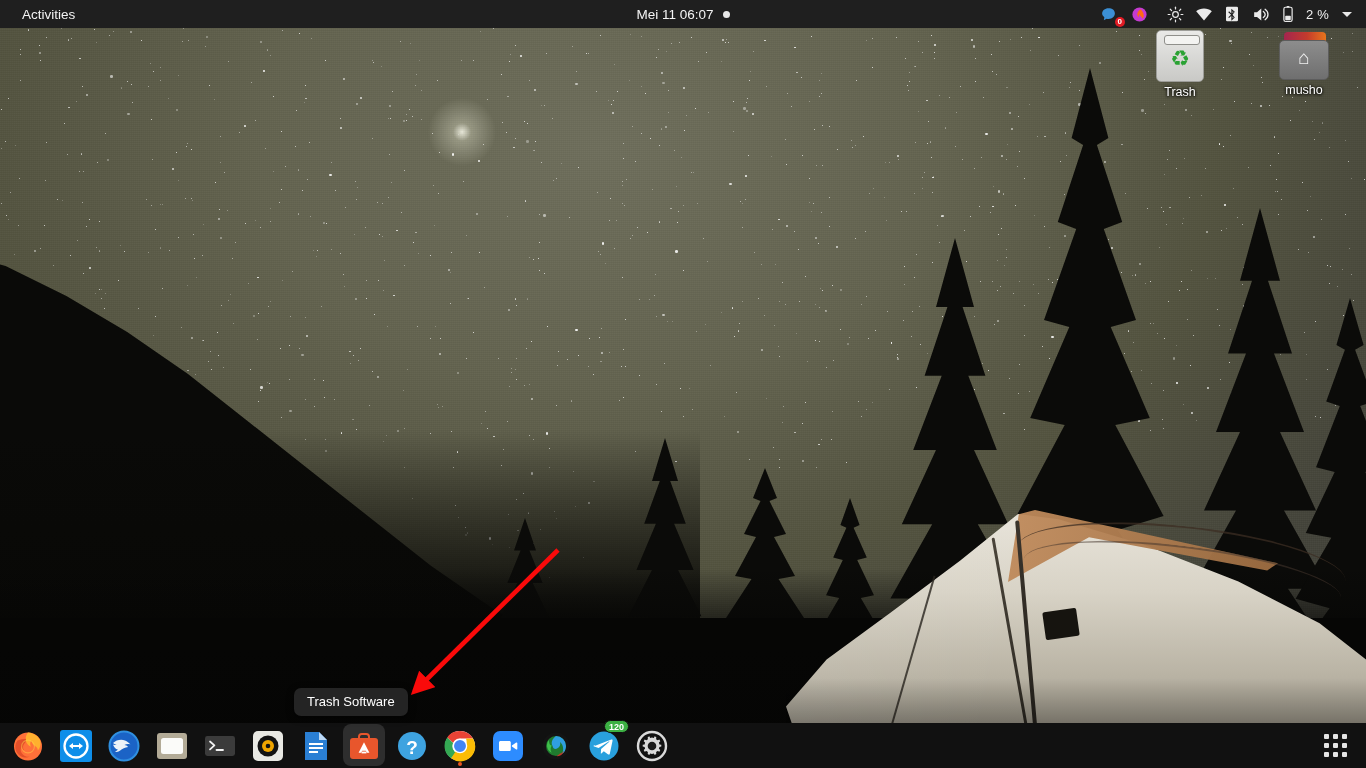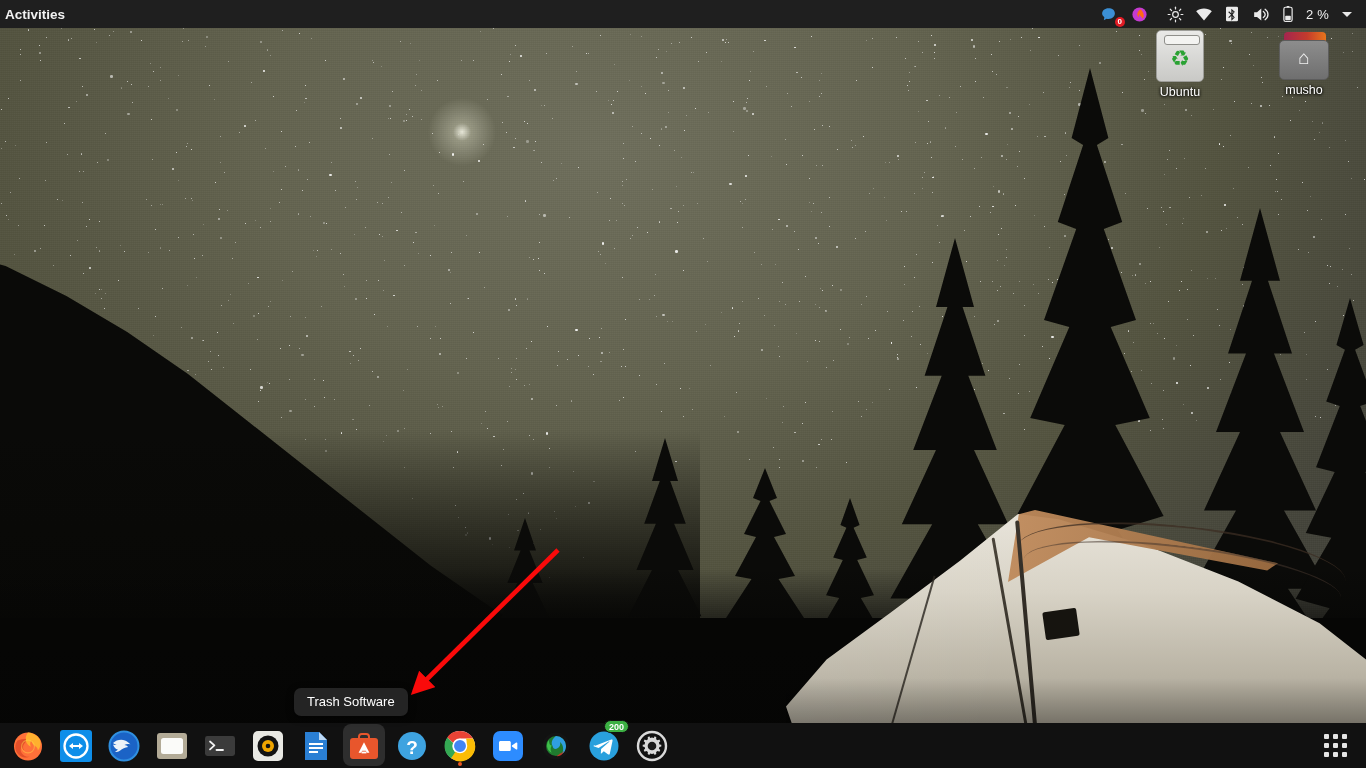--- a/index.html
+++ b/index.html
@@ -110,22 +110,22 @@
   }
 
   
   #topbar{
     position:absolute; left:0; top:0; width:1366px; height:28px;
     background:#1f1f1f; color:#e6e6e6;
     display:flex; align-items:center; z-index:40;
     font-size:13px;
   }
   #activities{
-    padding:0 10px 0 5px; height:21px; display:flex; align-items:center;
-    cursor:pointer; font-size:13.5px; color:#f2f2f2;font-weight:bold;
+    padding:0 10px 0 22px; height:21px; display:flex; align-items:center;
+    cursor:pointer; font-size:13.5px; color:#f2f2f2;
   }
   #clockwrap{
     position:absolute; left:0; right:0; margin:0 auto; width:220px;
     display:flex; align-items:center; justify-content:center; gap:9px;
     height:28px; cursor:pointer; font-size:13.5px; color:#f4f4f4;
   }
   #clockwrap .dot{ width:7px; height:7px; border-radius:50%; background:#e8e8e8; display:block; }
   #tray{
     position:absolute; right:6px; top:0; height:28px;
     display:flex; align-items:center; gap:0px;
@@ -1368,20 +1368,24 @@
       <div class="patch"></div>
       <div class="shadow"></div>
     </div>
   </div>
 
   <div id="topbar">
     <div id="activities">
       <span>Activities</span>
     </div>
 
+    <div id="clockwrap">
+      <span>Mei 11  06:07</span>
+      <span class="dot"></span>
+    </div>
 
     <div id="tray">
       <div class="slot" style="position:relative;">
         <svg width="17" height="17" viewBox="0 0 24 24" aria-hidden="true">
           <path d="M12 3C6.8 3 3 6.3 3 10.3c0 2.2 1.2 4.2 3.1 5.5L5.4 20l4-2.1c.8.2 1.7.3 2.6.3 5.2 0 9-3.3 9-7.9S17.2 3 12 3z" fill="#3b8fd4"></path>
         </svg>
         <span class="tray-badge">0</span>
       </div>
       <div class="slot">
         <svg width="17" height="17" viewBox="0 0 24 24" aria-hidden="true">
@@ -1423,21 +1427,21 @@
         <span class="battery-text">2 %</span>
         <span class="caret-down"></span>
       </div>
     </div>
   </div>
 
   <div class="desk-icon" style="left:1137px; top:30px;">
     <div class="trash-can">
       <div class="recycle">♻</div>
     </div>
-    <div class="lbl">Ubuntu</div>
+    <div class="lbl">Trash</div>
   </div>
 
   <div class="desk-icon" style="left:1261px; top:32px;">
     <div class="home-folder">
       <div class="tab"></div>
       <div class="body"></div>
       <div class="house">⌂</div>
     </div>
     <div class="lbl">musho</div>
   </div>
@@ -1574,21 +1578,21 @@
           <path d="M20 23.5c1.6-.4 3-1.4 3.9-2.8-.4 2.1-1.8 3.9-3.7 4.8-1.2.6-2.6.8-3.9.6 1.4-.5 2.7-1.4 3.7-2.6z" fill="#c03a2b"></path>
         </svg>
       </div>
 
       <div class="dock-item">
         <span class="hov"></span>
         <svg class="dock-ico" viewBox="0 0 32 32" aria-hidden="true">
           <circle cx="16" cy="16" r="14.5" fill="#29a0dd"></circle>
           <path d="M7.2 15.8l16.1-6.2c.8-.3 1.5.2 1.2 1.3l-2.7 12.8c-.2.9-.8 1.1-1.6.7l-4.4-3.2-2.1 2c-.2.2-.4.4-.9.4l.3-4.5 8.2-7.4c.4-.3-.1-.5-.6-.2l-10.1 6.4-4.4-1.3c-.9-.3-.9-1 .2-1.4z" fill="#fff"></path>
         </svg>
-        <span class="dock-badge">200</span>
+        <span class="dock-badge">120</span>
       </div>
 
       <div class="dock-item">
         <span class="hov"></span>
         <svg class="dock-ico" viewBox="0 0 32 32" aria-hidden="true">
           <circle cx="16" cy="16" r="14" fill="none" stroke="#d9d9d9" stroke-width="2.4"></circle>
           <path d="M16 7.4l1.8.5.9-1.6 1.6 1-.2 1.9 1.5 1.1 1.8-.7.9 1.7-1.4 1.3.5 1.8 1.9.3v1.9l-1.9.3-.5 1.8 1.4 1.3-.9 1.7-1.8-.7-1.5 1.1.2 1.9-1.6 1-.9-1.6-1.8.5-1.8-.5-.9 1.6-1.6-1 .2-1.9-1.5-1.1-1.8.7-.9-1.7 1.4-1.3-.5-1.8-1.9-.3v-1.9l1.9-.3.5-1.8-1.4-1.3.9-1.7 1.8.7 1.5-1.1-.2-1.9 1.6-1 .9 1.6z" fill="#d9d9d9"></path>
           <circle cx="16" cy="16" r="4.3" fill="#1b1b1b"></circle>
         </svg>
       </div>

